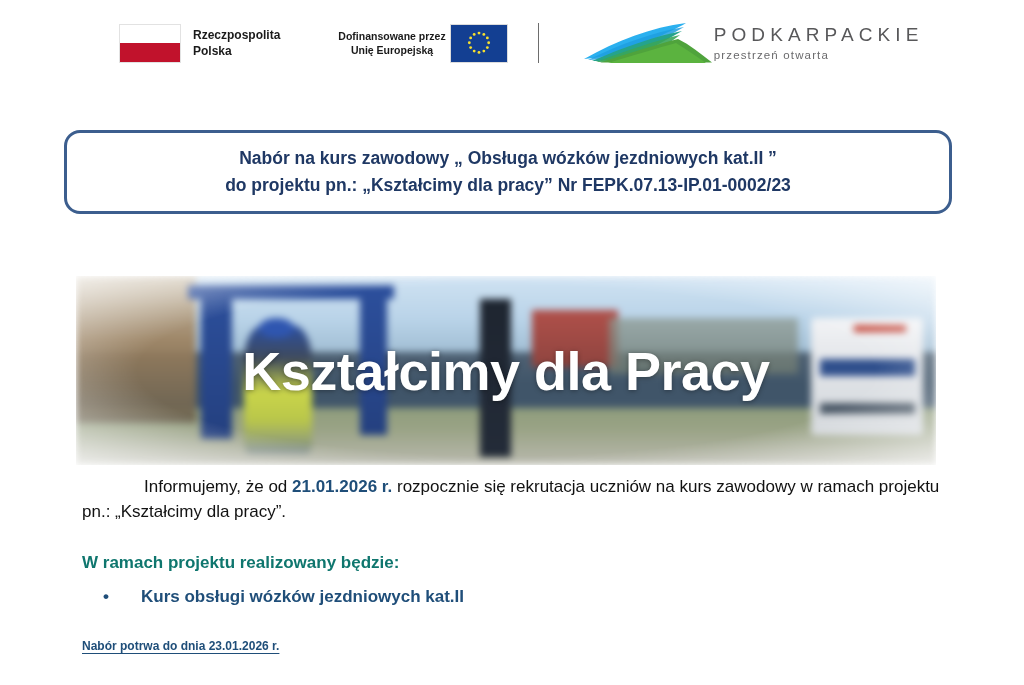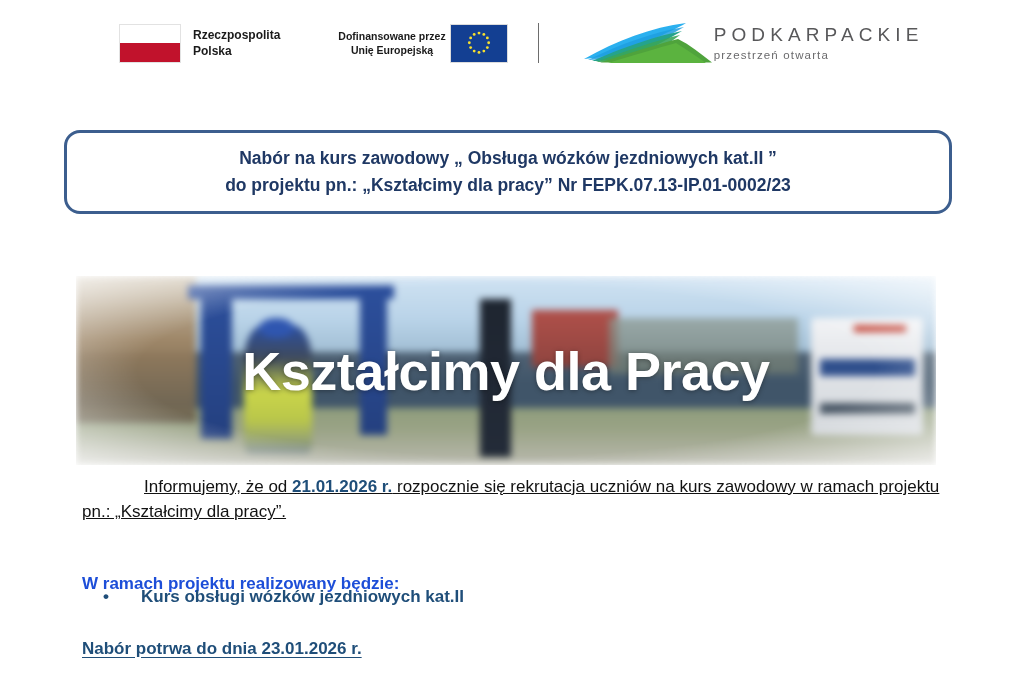--- a/index.html
+++ b/index.html
@@ -265,24 +265,24 @@
   }
   .para-indent { text-indent: 62px; }
   .accent-date {
     font-weight: bold;
     color: #1f4e79;
   }
 
   .subhead {
     position: absolute;
     left: 82px;
-    top: 574px;
+    top: 553px;
     font-size: 17px;
     font-weight: bold;
-    color: #1d4ed8;
+    color: #0f766e;
     white-space: nowrap;
   }
 
   .bullet-row {
     position: absolute;
     left: 103px;
     top: 587px;
     display: flex;
     align-items: baseline;
     font-size: 17px;
@@ -296,21 +296,21 @@
     font-size: 17px;
     line-height: 1;
     color: #1f4e79;
   }
   .bullet-label { margin-left: 18px; }
 
   .deadline {
     position: absolute;
     left: 82px;
     top: 639px;
-    font-size: 17px;
+    font-size: 12px;
     font-weight: bold;
     color: #1f4e79;
     text-decoration: underline;
     text-underline-offset: 3px;
     white-space: nowrap;
   }
 </style>
 </head>
 <body>
 
@@ -399,21 +399,21 @@
     <div class="ph-trees"></div>
     <div class="ph-truck"></div>
     <div class="ph-truck-red"></div>
     <div class="ph-truck-band"></div>
     <div class="ph-truck-band2"></div>
   </div>
   <div class="banner-caption">Kształcimy dla Pracy</div>
 </div>
 
 <div class="body-text">
-  <p class="para-indent" style="margin:0;text-decoration:underline;"><span>Informujemy, że od </span><span class="accent-date">21.01.2026 r.</span><span> rozpocznie się rekrutacja uczniów na kurs zawodowy w ramach projektu pn.: „Kształcimy dla pracy”.</span></p>
+  <p class="para-indent" style="margin:0;"><span>Informujemy, że od </span><span class="accent-date">21.01.2026 r.</span><span> rozpocznie się rekrutacja uczniów na kurs zawodowy w ramach projektu pn.: „Kształcimy dla pracy”.</span></p>
 </div>
 
 <div class="subhead">W ramach projektu realizowany będzie:</div>
 
 <div class="bullet-row">
   <span class="bullet-dot">•</span>
   <span class="bullet-label">Kurs obsługi wózków jezdniowych kat.II</span>
 </div>
 
 <div class="deadline">Nabór potrwa do dnia 23.01.2026 r.</div>

